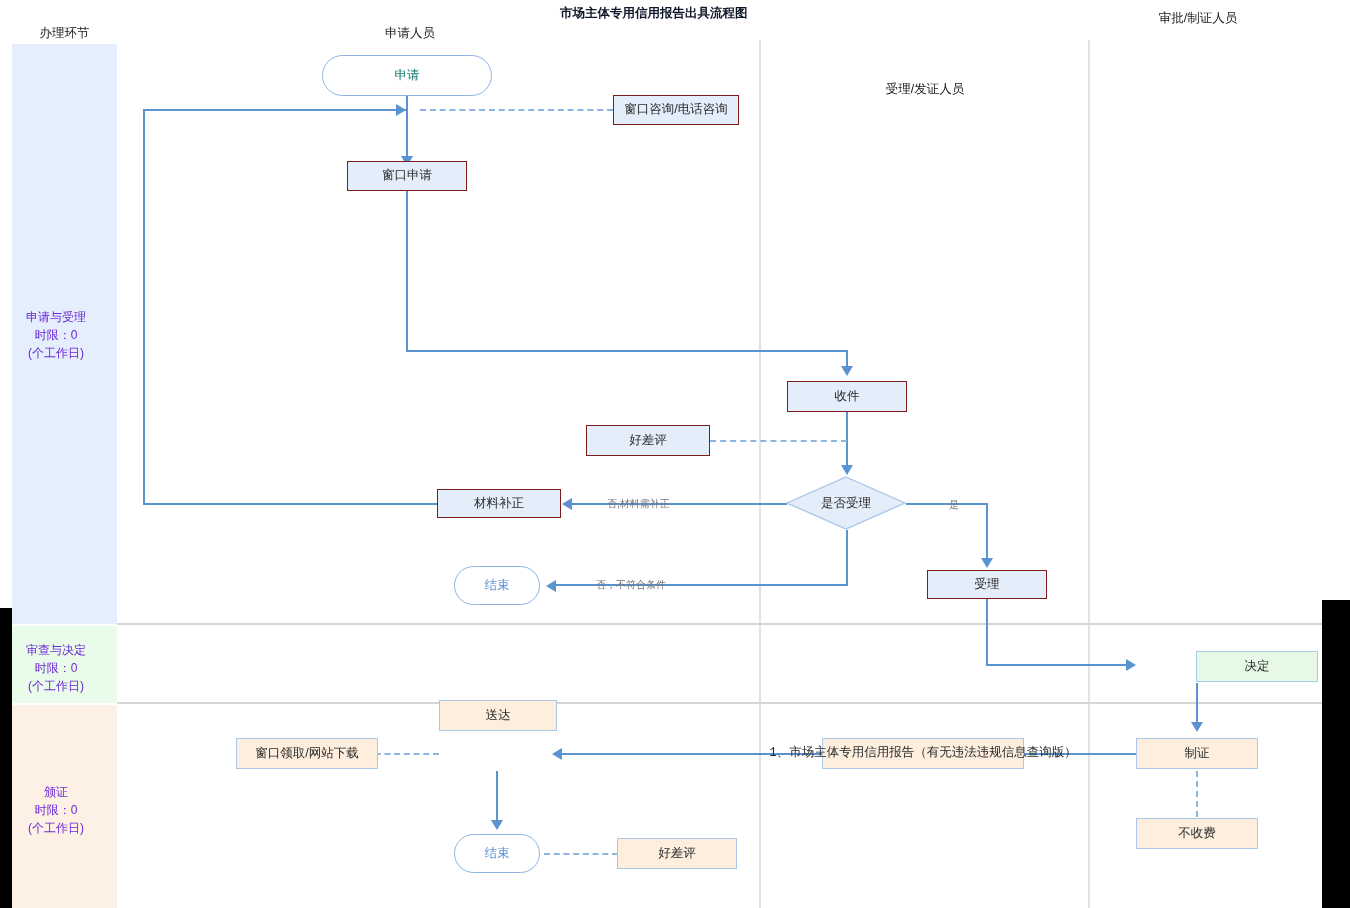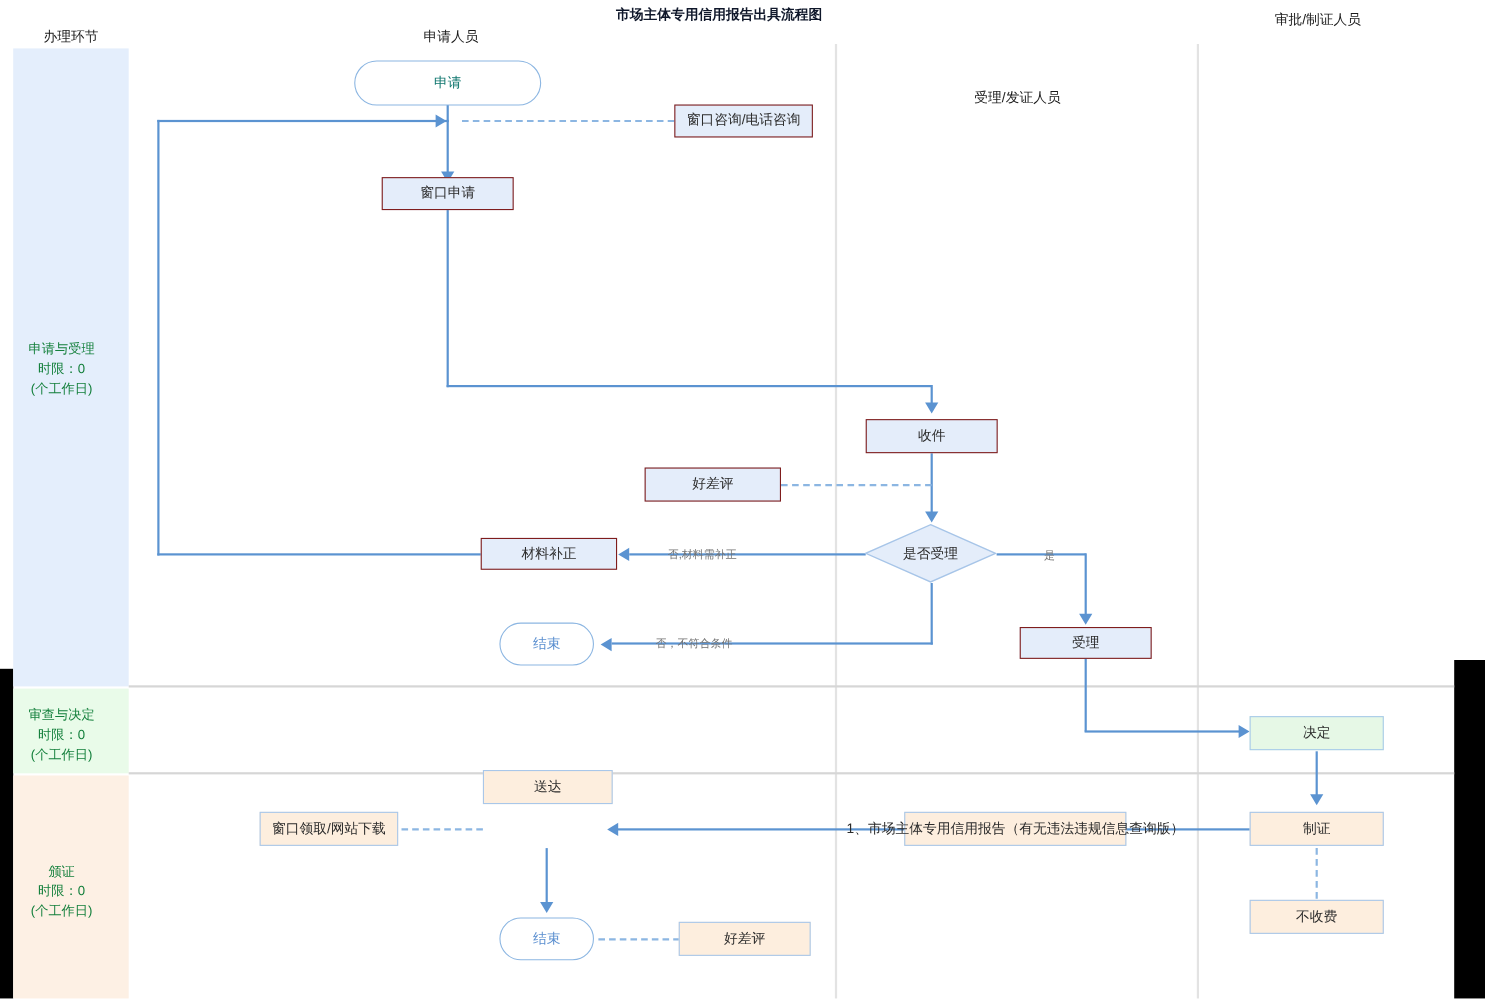--- a/index.html
+++ b/index.html
@@ -46,21 +46,21 @@
     white-space: nowrap;
   }
 
   
   .stage-label {
     position: absolute;
     left: 12px;
     width: 88px;
     text-align: center;
     font-size: 12px;
-    color: #15803d;
+    color: #6d28d9;
     line-height: 18px;
   }
 
   
   .node {
     position: absolute;
     display: flex;
     align-items: center;
     justify-content: center;
     font-size: 12.5px;
@@ -257,29 +257,29 @@
     <svg width="120" height="54" viewBox="0 0 120 54">
       <polygon points="60,1 119,27 60,53 1,27" fill="#e4edfa" stroke="#a7c5e8" stroke-width="1.3"></polygon>
     </svg>
     <div class="diamond-label">是否受理</div>
   </div>
 
   <div class="node terminator" style="left:454px; top:566px; width:86px; height:39px;">结束</div>
 
   <div class="node rect-blue" style="left:927px; top:570px; width:120px; height:29px;">受理</div>
 
-  <div class="node rect-green" style="left:1136px; top:651px; width:122px; height:31px;">决定</div>
-
-  <div class="node rect-peach overflow-text" style="left:822px; top:738px; width:202px; height:31px;">1、市场主体专用信用报告（有无违法违规信息查询版）</div>
+  <div class="node rect-green" style="left:1196px; top:651px; width:122px; height:31px;">决定</div>
+
+  <div class="node rect-peach overflow-text" style="left:822px; top:738px; width:202px; height:31px;font-family:Liberation Mono, monospace;">1、市场主体专用信用报告（有无违法违规信息查询版）</div>
 
   <div class="node rect-peach" style="left:1136px; top:738px; width:122px; height:31px;">制证</div>
 
   <div class="node rect-peach" style="left:1136px; top:818px; width:122px; height:31px;">不收费</div>
 
-  <div class="node rect-peach" style="left:236px; top:738px; width:126px; height:31px;">窗口领取/网站下载</div>
+  <div class="node rect-peach" style="left:236px; top:738px; width:142px; height:31px;">窗口领取/网站下载</div>
 
   <div class="node rect-peach" style="left:439px; top:700px; width:118px; height:31px;">送达</div>
 
   <div class="node terminator" style="left:454px; top:834px; width:86px; height:39px;">结束</div>
 
   <div class="node rect-peach" style="left:617px; top:838px; width:120px; height:31px;">好差评</div>
 
   <div class="edge-label" style="left:607px; top:497px;">否,材料需补正</div>
   <div class="edge-label" style="left:596px; top:578px;">否，不符合条件</div>
   <div class="edge-label" style="left:949px; top:498px;">是</div>

